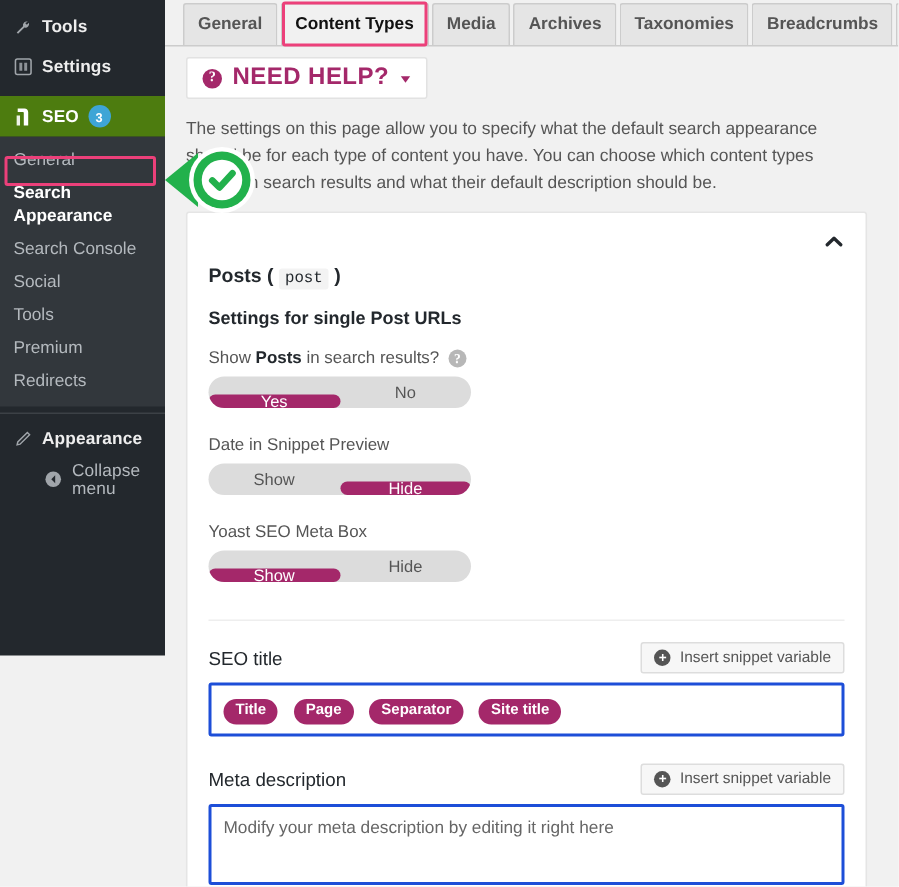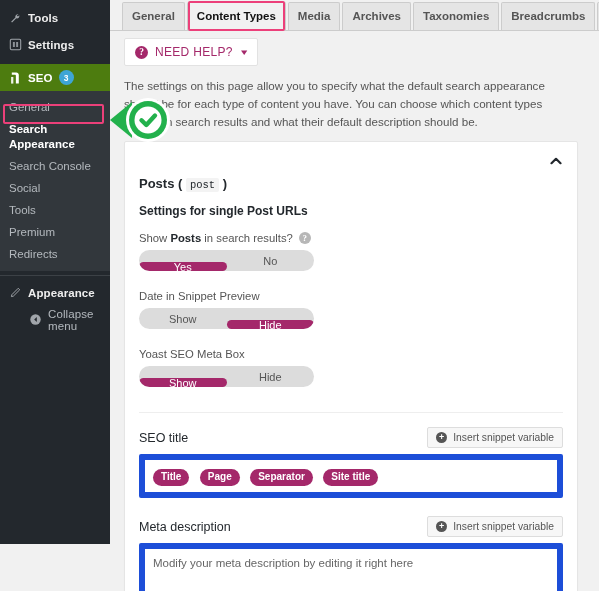--- a/index.html
+++ b/index.html
@@ -18,21 +18,21 @@
     height: 591px;
     background: #f1f1f1;
     overflow: hidden;
   }
 
   
   #sidebar {
     position: absolute;
     left: 0; top: 0;
     width: 110px;
-    height: 544px;
+    height: 437px;
     background: #23282d;
     color: #eee;
   }
   .menu-top {
     padding-top: 4px;
   }
   .menu-item {
     display: flex;
     align-items: center;
     height: 27px;
@@ -194,22 +194,22 @@
     border-radius: 50%;
     background: #a4286a;
     color: #fff;
     font-size: 9.5px;
     font-weight: bold;
     line-height: 13px;
     text-align: center;
     font-family: "Liberation Serif", serif;
   }
   #needhelp .nh-text {
-    font-size: 12px;
-    font-weight: normal;
+    font-size: 16px;
+    font-weight: bold;
     color: #a4286a;
     letter-spacing: .3px;
   }
   #needhelp .nh-chev {
     font-size: 9px;
     color: #a4286a;
     transform: scaleX(1.4);
     margin-left: 2px;
   }
 
@@ -347,21 +347,21 @@
     border-radius: 50%;
     background: #555;
     color: #fff;
     font-size: 9px;
     line-height: 10px;
     text-align: center;
     font-weight: bold;
   }
 
   .editor-box {
-    border: 6px solid #1d4ed8;
+    border: 2px solid #1d4ed8;
     background: #fff;
     border-radius: 2px;
     padding: 6px 8px;
     min-height: 26px;
   }
   .editor-box.tall { min-height: 54px; }
   .editor-box .placeholder-text {
     font-size: 11.5px;
     color: #666;
     line-height: 16px;

